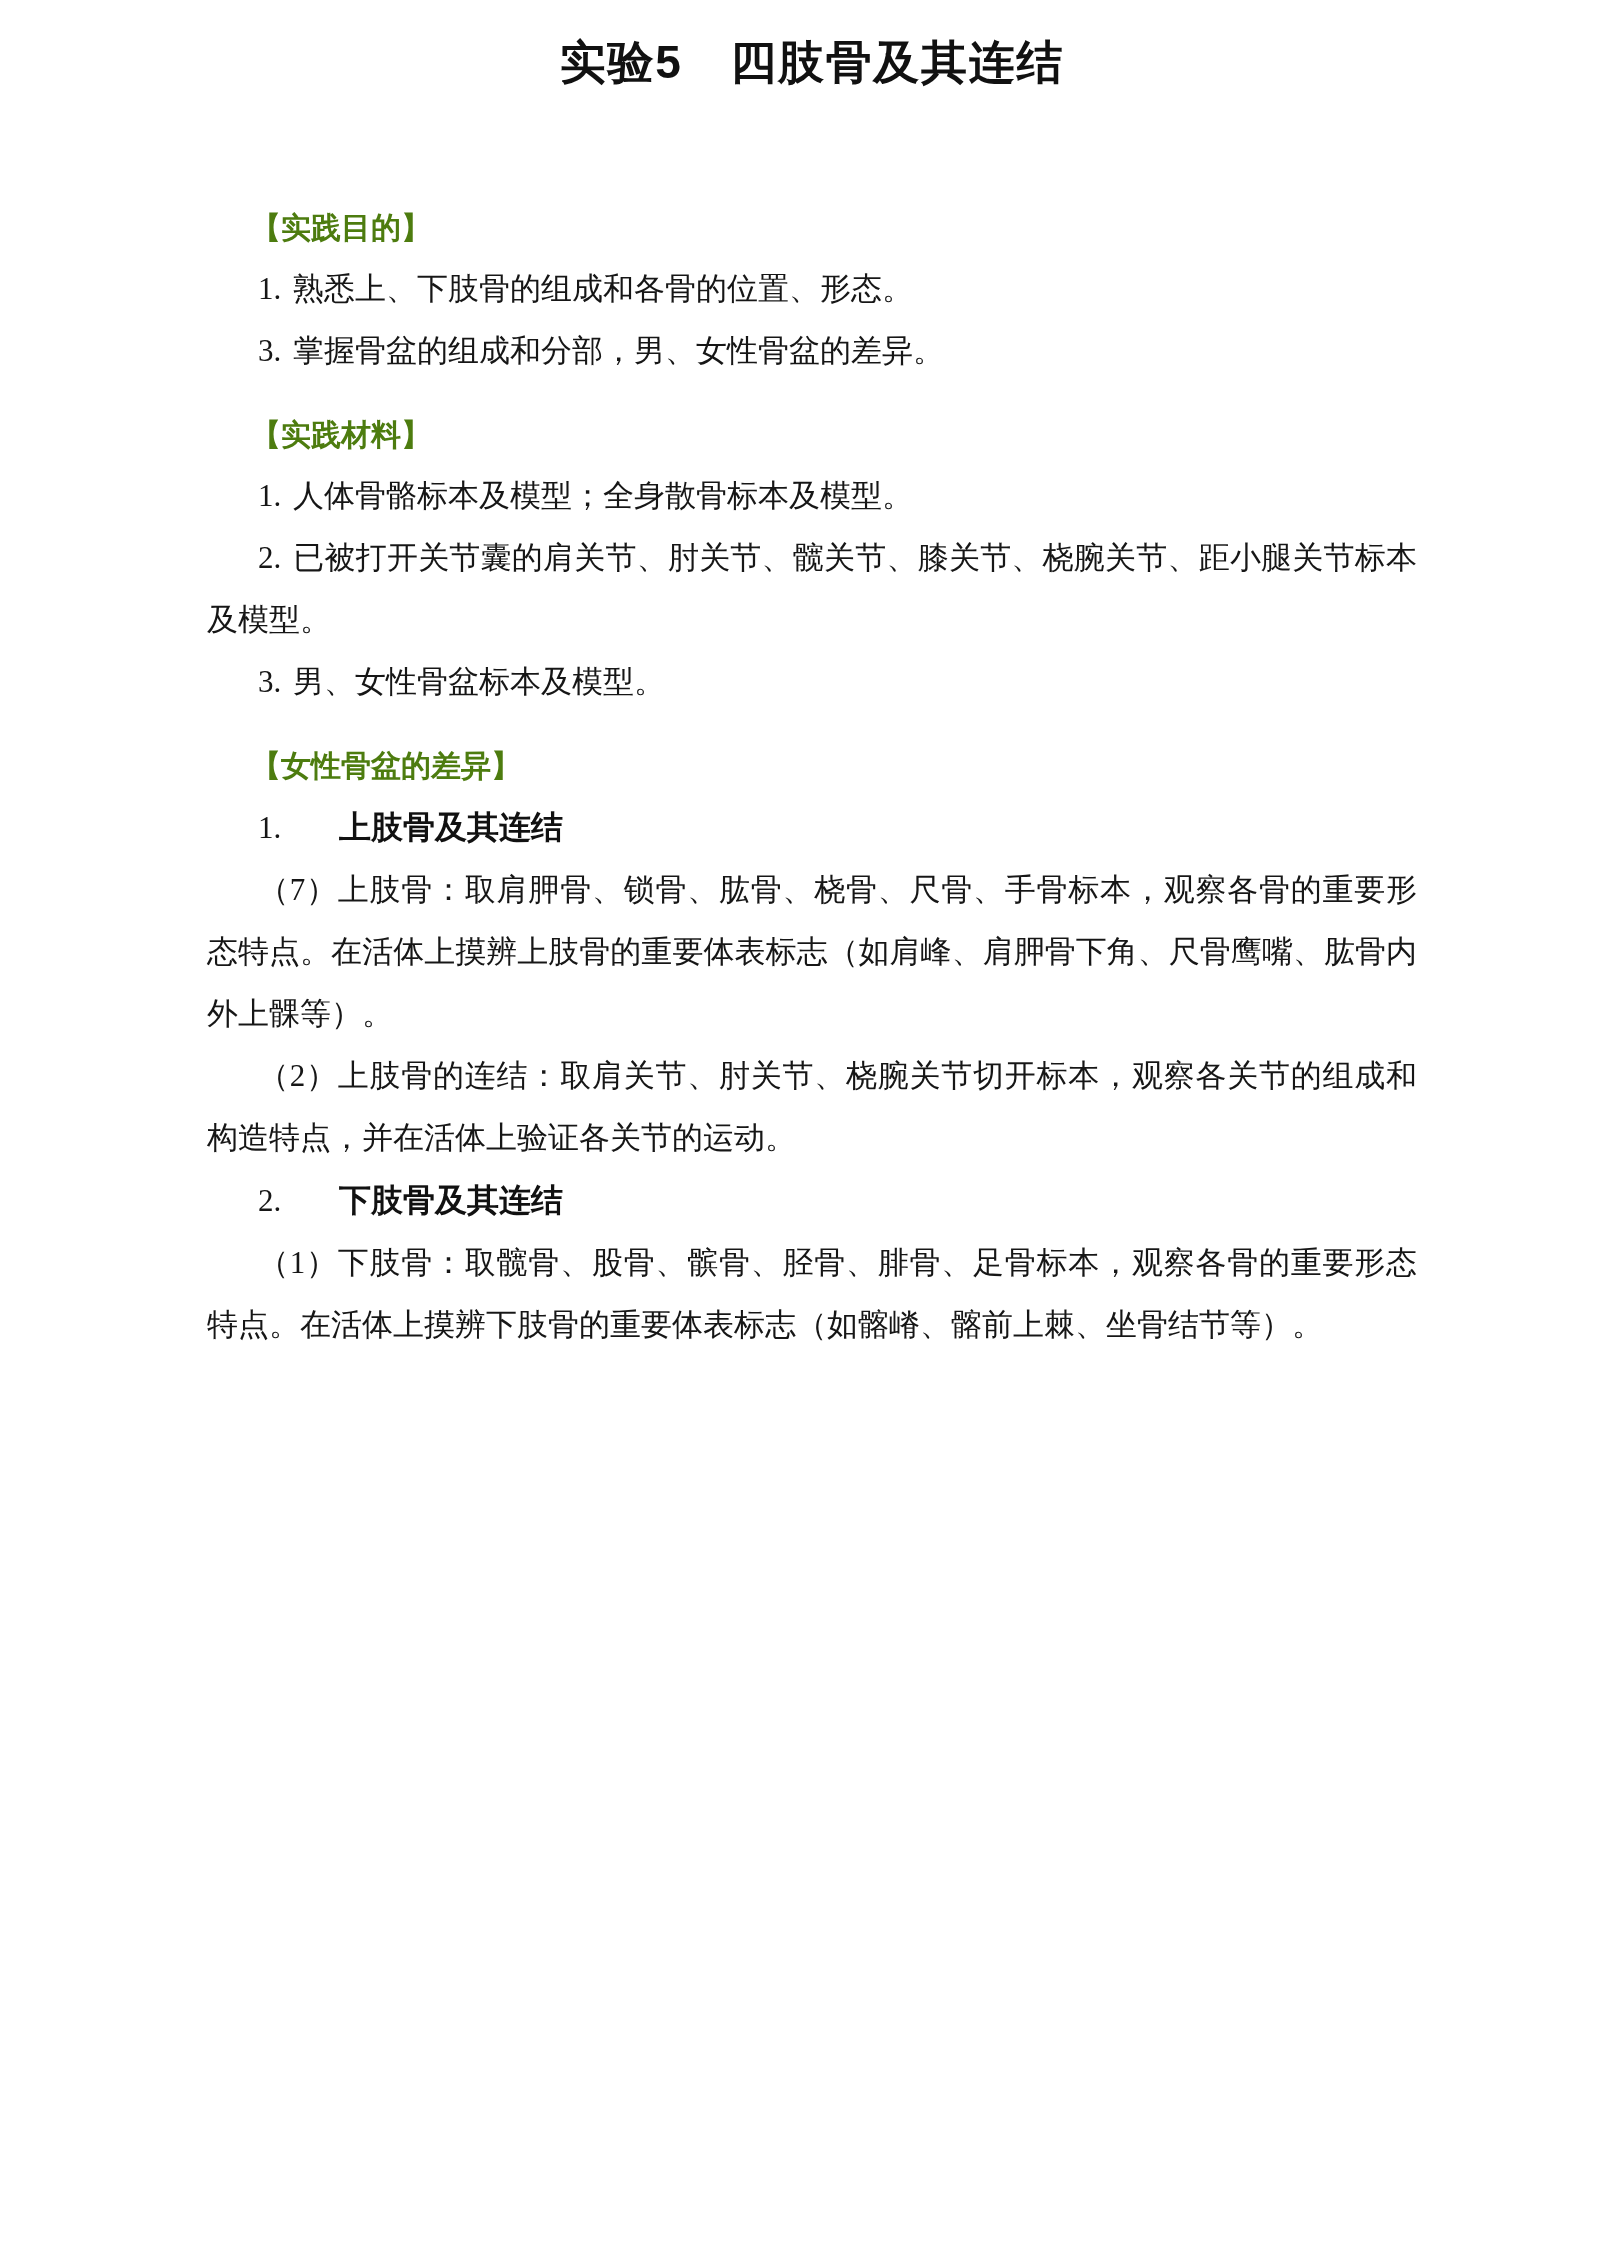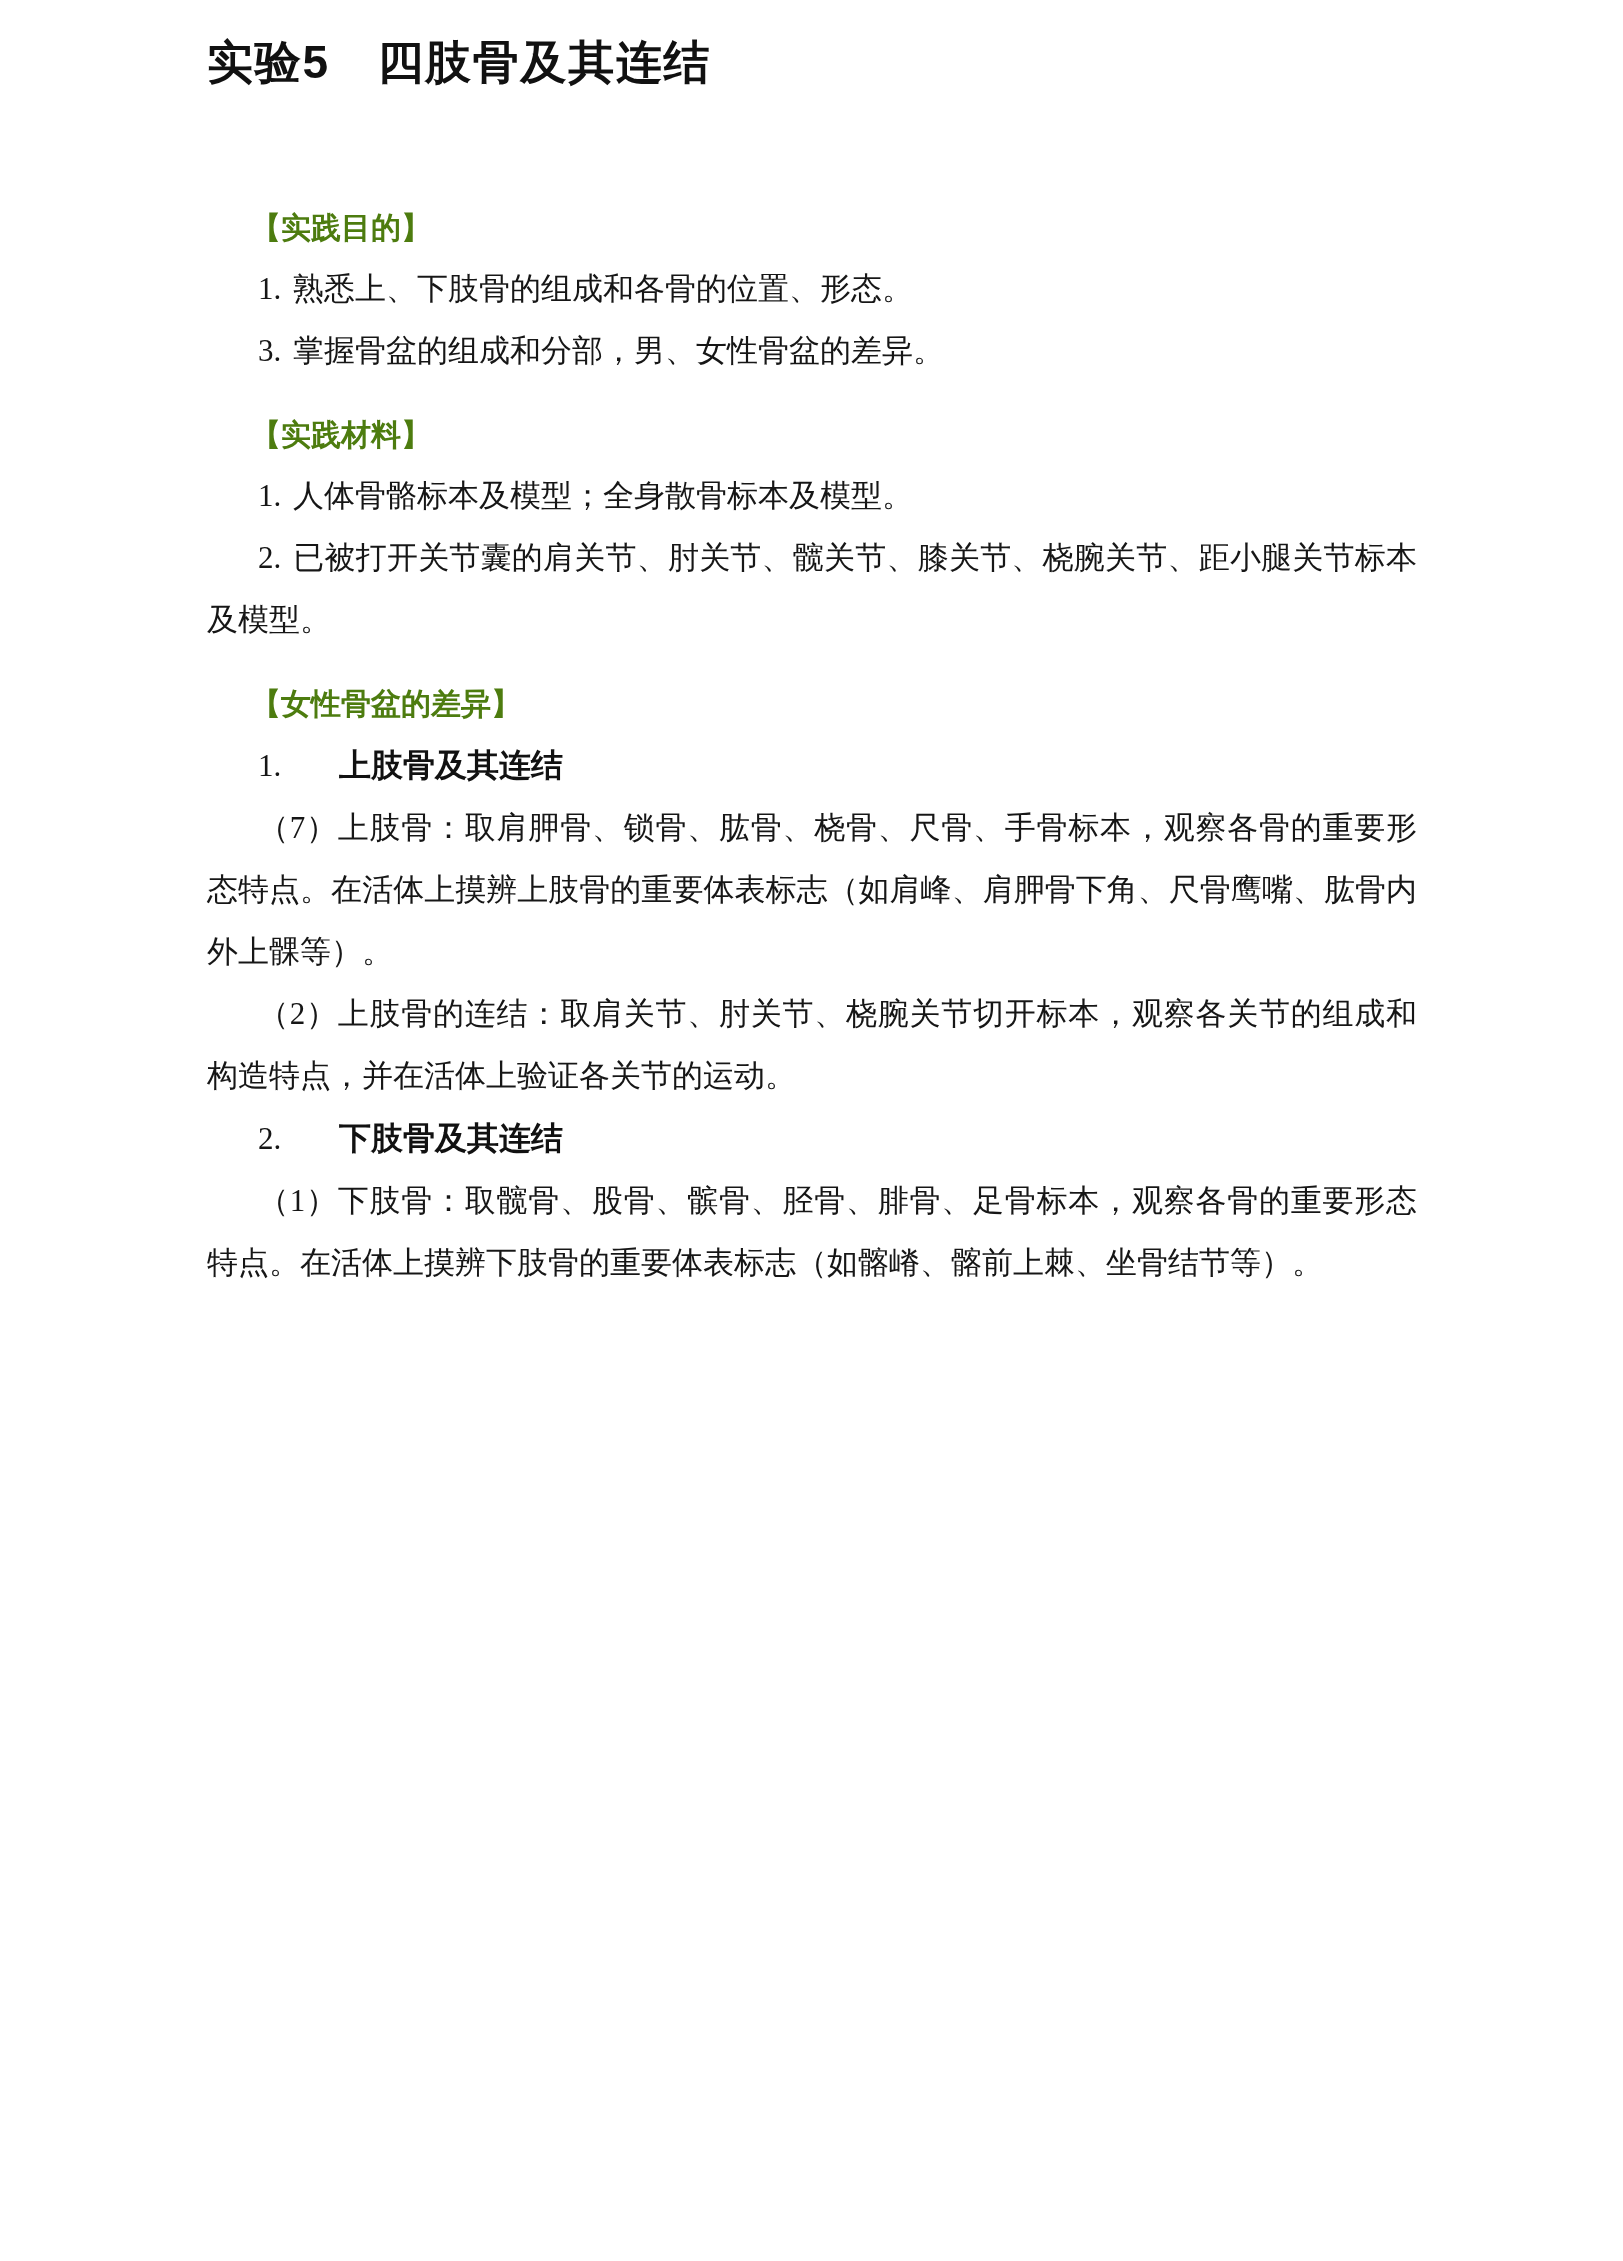--- a/index.html
+++ b/index.html
@@ -9,21 +9,21 @@
     width: 1624px;
     height: 2261px;
     background: #ffffff;
     color: #161616;
     font-family: "Liberation Serif", "DejaVu Serif", serif;
     padding: 35px 207px 0 207px;
     overflow: hidden;
   }
   .doc-title {
     margin: 0 0 108px 0;
-    text-align: left;
+    text-align: center;
     font-family: "Liberation Sans", "DejaVu Sans", sans-serif;
     font-weight: 900;
     font-size: 46px;
     line-height: 54px;
     letter-spacing: 1.7px;
     color: #111111;
   }
   .sec-heading {
     font-family: "Liberation Sans", "DejaVu Sans", sans-serif;
     font-weight: 700;
@@ -59,20 +59,21 @@
   <section>
     <div class="sec-heading">【实践目的】</div>
     <p class="item"><span class="item-num">1.</span><span>熟悉上、下肢骨的组成和各骨的位置、形态。</span></p>
     <p class="item"><span class="item-num">3.</span><span>掌握骨盆的组成和分部，男、女性骨盆的差异。</span></p>
   </section>
 
   <section>
     <div class="sec-heading">【实践材料】</div>
     <p class="item"><span class="item-num">1.</span><span>人体骨骼标本及模型；全身散骨标本及模型。</span></p>
     <p class="item"><span class="item-num">2.</span><span>已被打开关节囊的肩关节、肘关节、髋关节、膝关节、桡腕关节、距小腿关节标本及模型。</span></p>
+    <p class="item"><span class="item-num">3.</span><span>男、女性骨盆标本及模型。</span></p>
   </section>
 
   <section>
     <div class="sec-heading">【女性骨盆的差异】</div>
 
     <p class="subhead"><span class="item-num">1.</span><span class="subhead-text">上肢骨及其连结</span></p>
     <p class="para">（7）上肢骨：取肩胛骨、锁骨、肱骨、桡骨、尺骨、手骨标本，观察各骨的重要形态特点。在活体上摸辨上肢骨的重要体表标志（如肩峰、肩胛骨下角、尺骨鹰嘴、肱骨内外上髁等）。</p>
     <p class="para">（2）上肢骨的连结：取肩关节、肘关节、桡腕关节切开标本，观察各关节的组成和构造特点，并在活体上验证各关节的运动。</p>
 
     <p class="subhead"><span class="item-num">2.</span><span class="subhead-text">下肢骨及其连结</span></p>

